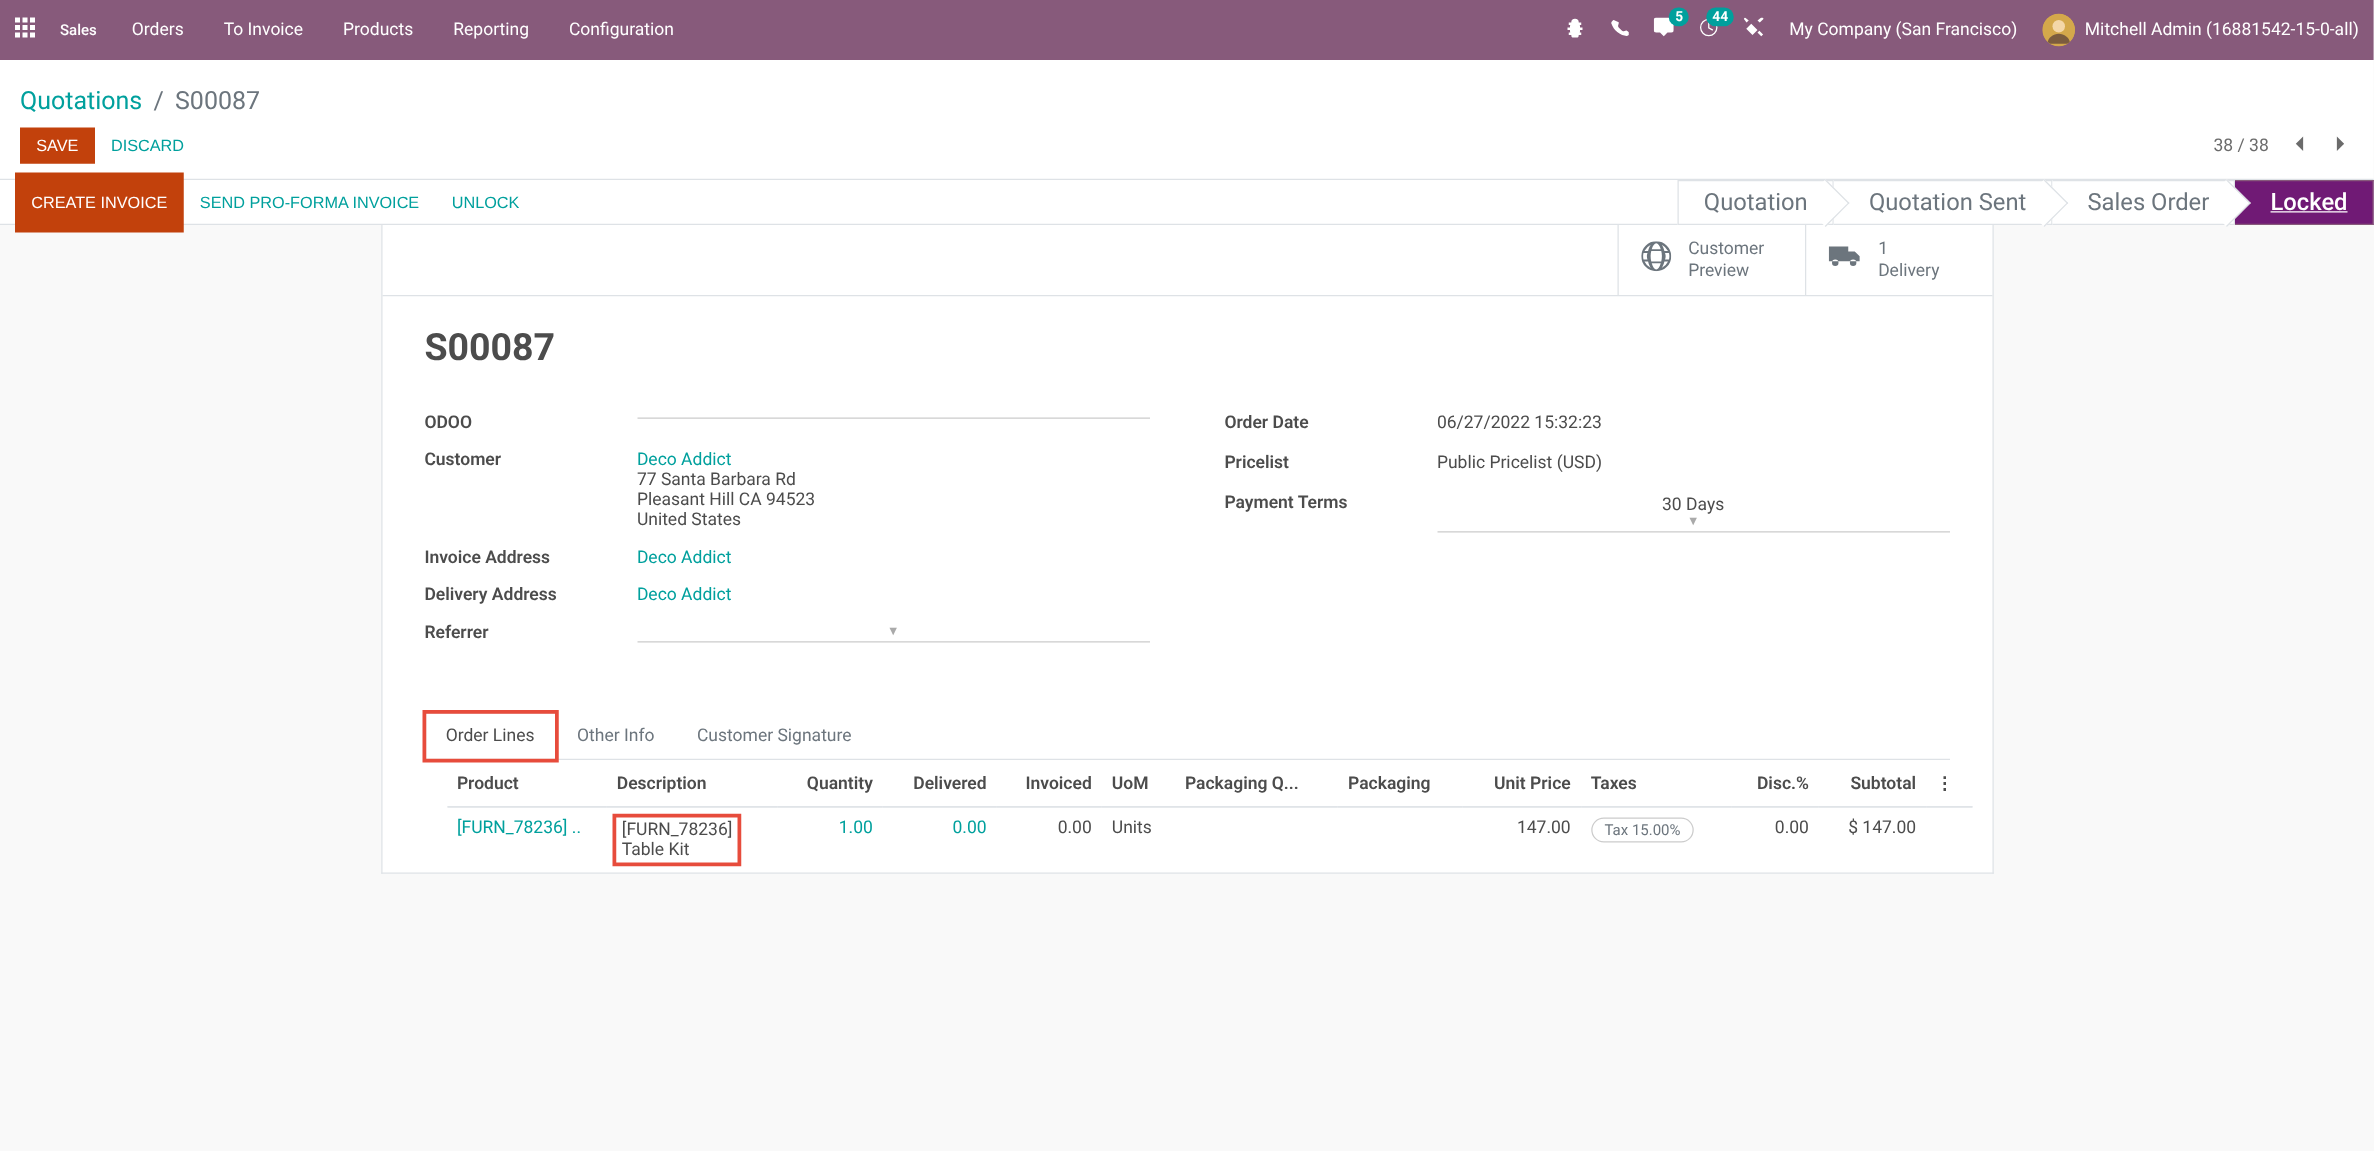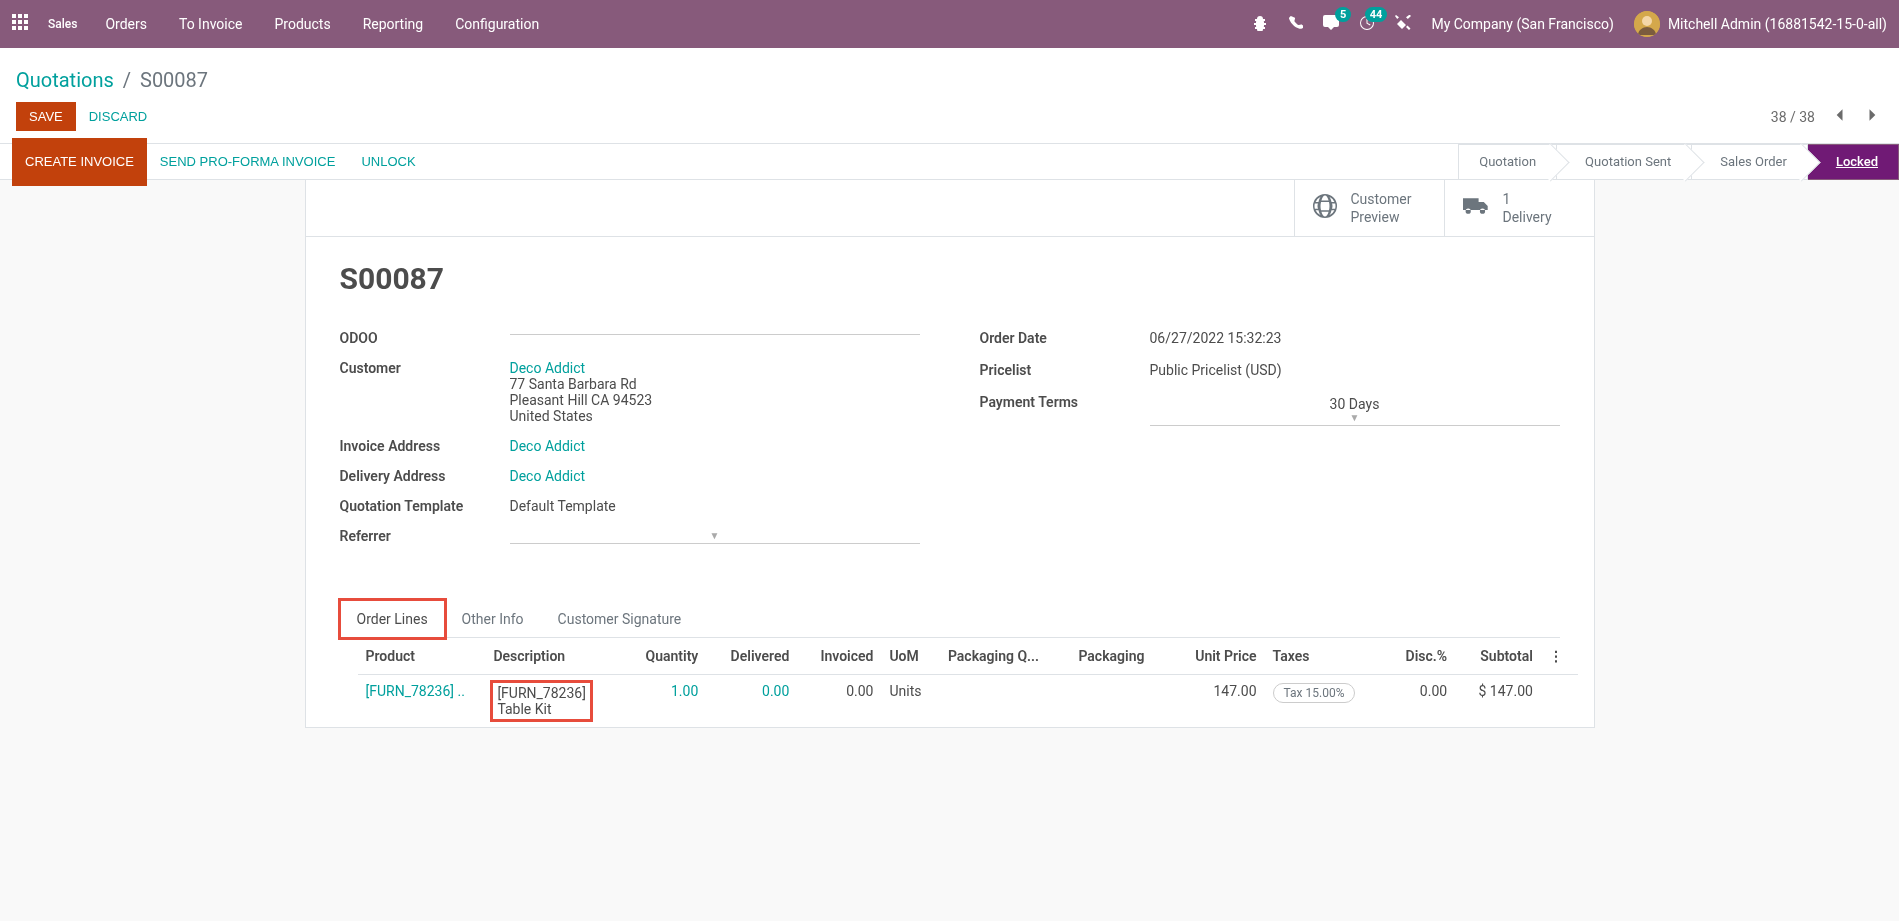--- a/index.html
+++ b/index.html
@@ -33,21 +33,21 @@
   .btn-primary { background: #c2410c; color: #fff; }
   .btn-secondary { background: transparent; color: #00a09d; }
   .cp-right { margin-left: auto; display: flex; align-items: center; gap: 14px; color: #6b6b6b; font-size: 14px; }
   .pager-arrow { color: #6b6b6b; cursor: pointer; padding: 4px; }
   
   
   .status-bar { display: flex; align-items: center; background: #fff; border-bottom: 1px solid #dee2e6; padding: 0 0 0 12px; height: 36px; }
   .status-bar .btn { height: 48px; }
   .status-bar .spacer { flex: 1; }
   .status-steps { display: flex; height: 36px; }
-  .step { position: relative; padding: 0 20px 0 28px; display: flex; align-items: center; background: #fff; color: #6c757d; font-size: 13px; border: 1px solid #dee2e6; border-left: none; }
+  .step { position: relative; padding: 0 20px 0 28px; display: flex; align-items: center; background: #fff; color: #6c757d; font-size: 19px; border: 1px solid #dee2e6; border-left: none; }
   .step:first-child { border-left: 1px solid #dee2e6; padding-left: 20px; }
   .step.active { background: #701a75; color: #fff; font-weight: 500; border-color: #875a7b; text-decoration: underline; }
   .step::after { content: ""; position: absolute; right: -8px; top: 4px; width: 26px; height: 26px; transform: rotate(45deg); background: inherit; border-top: 1px solid #dee2e6; border-right: 1px solid #dee2e6; z-index: 1; }
   .step.active::after { border-color: #875a7b; }
   .step:last-child::after { display: none; }
   .step span { position: relative; z-index: 2; }
   
   
   .sheet-container { padding: 0 12px 24px; }
   .sheet { max-width: 1290px; margin: 0 auto; background: #fff; border: 1px solid #dee2e6; border-top: none; }
@@ -249,24 +249,20 @@
               <span class="address-line">United States</span>
             </div>
           </div>
           <div class="form-row" style="margin-top:6px">
             <div class="form-label">Invoice Address</div>
             <div class="form-value"><a>Deco Addict</a></div>
           </div>
           <div class="form-row" style="margin-top:6px">
             <div class="form-label">Delivery Address</div>
             <div class="form-value"><a>Deco Addict</a></div>
-          </div>
-          <div class="form-row" style="margin-top:6px">
-            <div class="form-label">Quotation Template</div>
-            <div class="form-value">Default Template</div>
           </div>
           <div class="form-row" style="margin-top:6px">
             <div class="form-label">Referrer</div>
             <div class="form-value">
                 <div class="form-select">
                   <span></span>
                   <span class="caret">▼</span>
                 </div>
               </div>
           </div>

